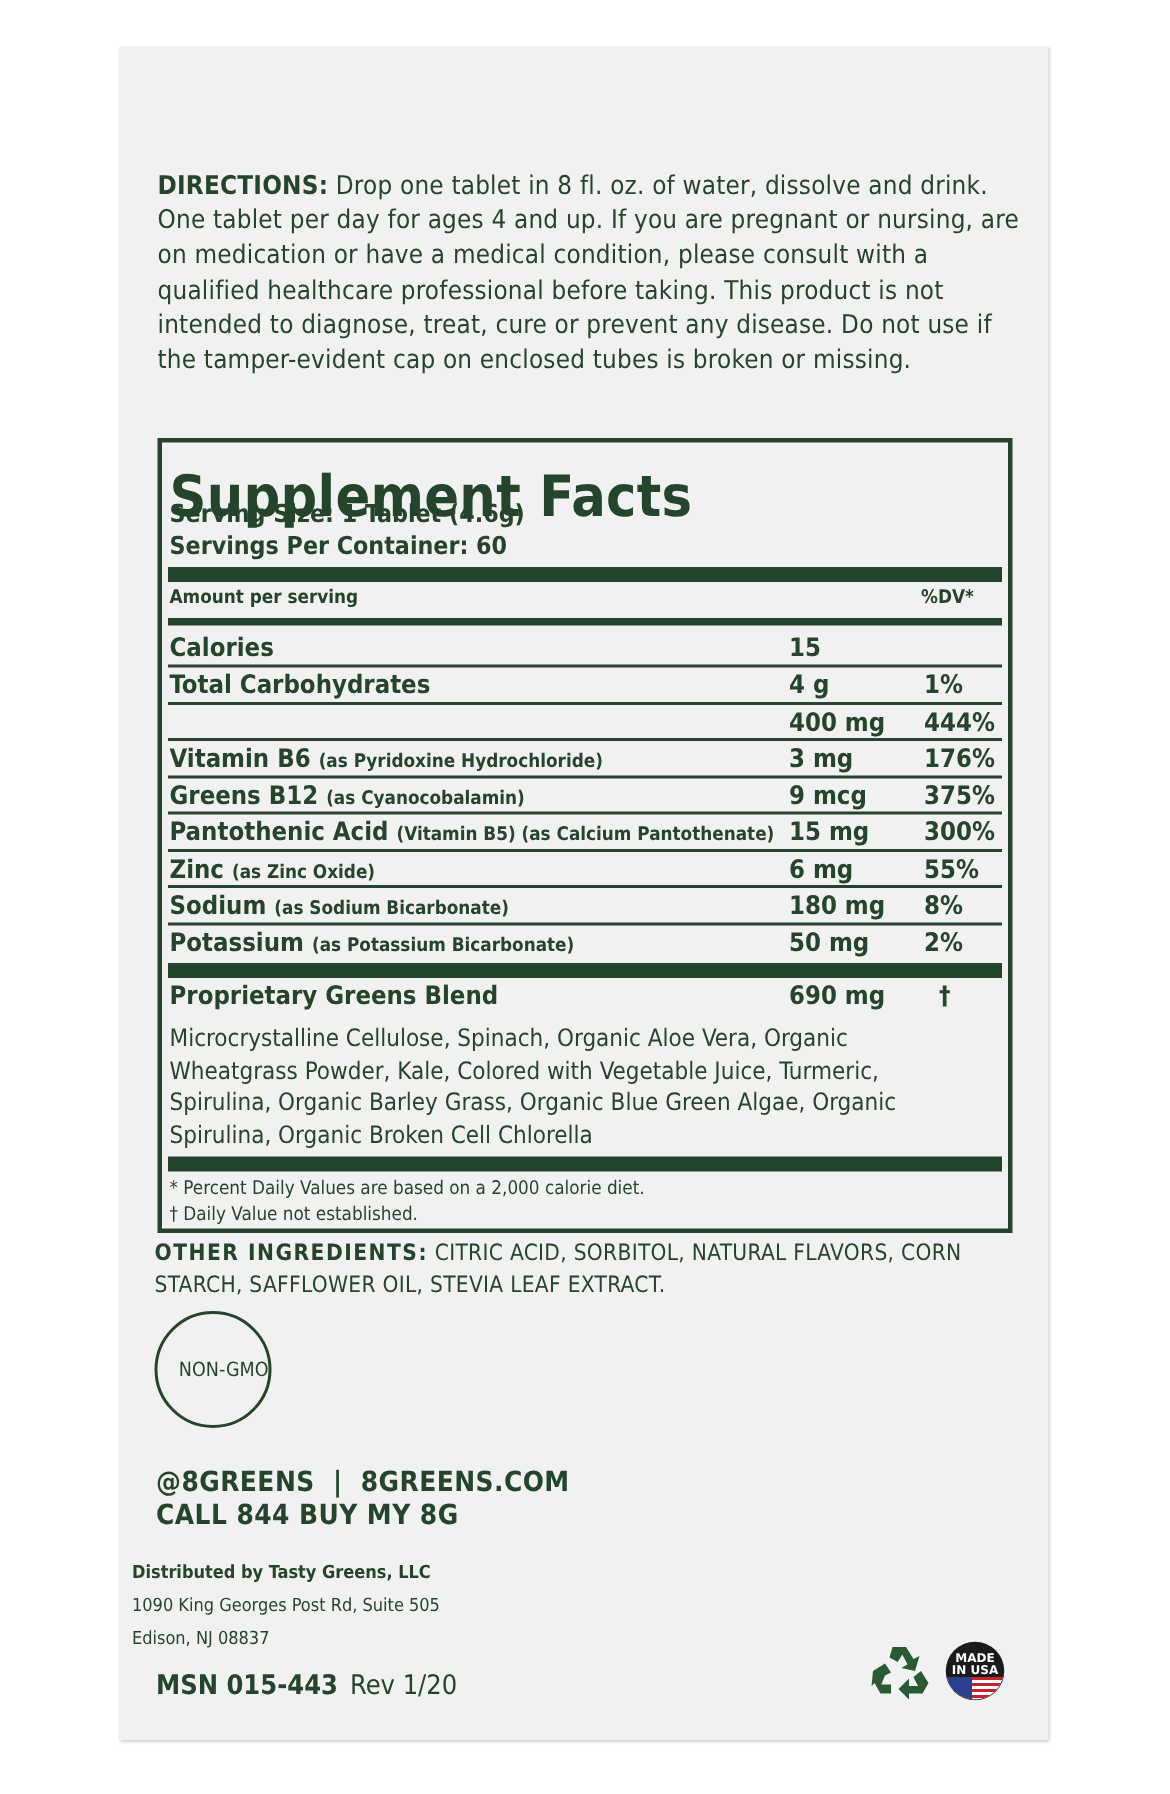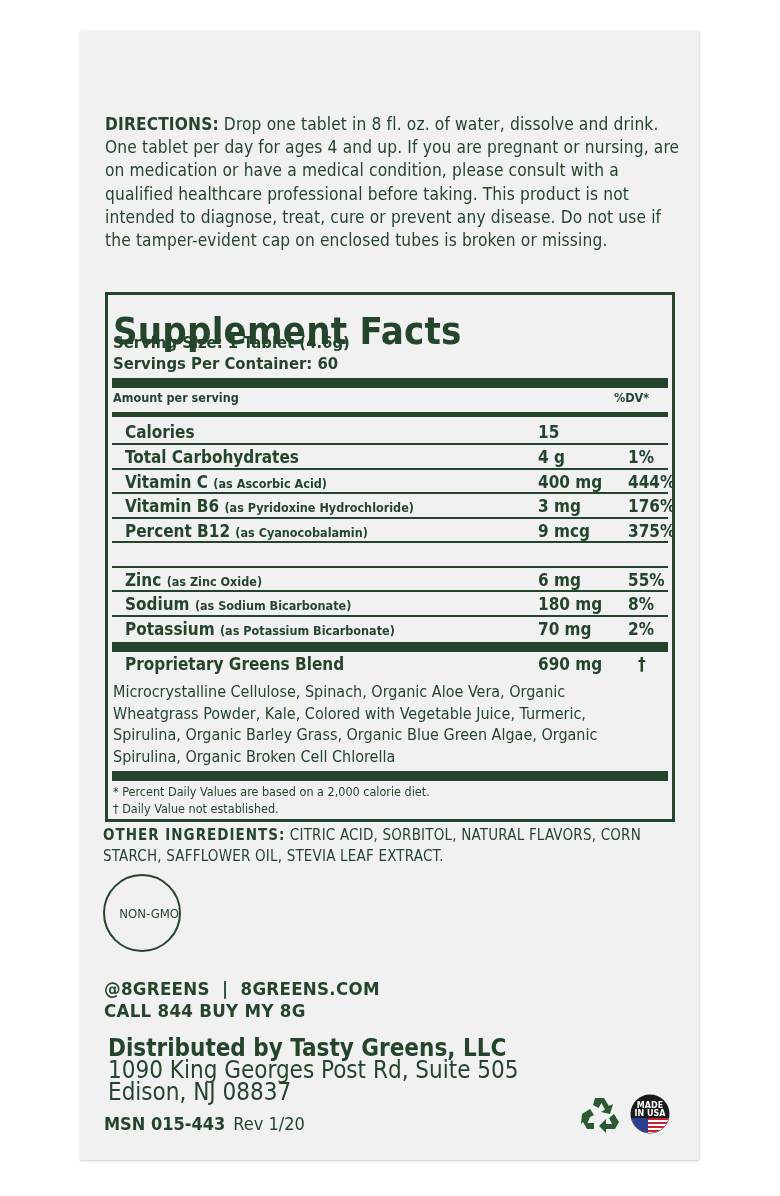--- a/index.html
+++ b/index.html
@@ -9,33 +9,33 @@
            box-shadow: 0 1px 2px rgba(0,0,0,0.18), 1px 0 2px rgba(0,0,0,0.08); }
   .directions { position:absolute; left:105px; top:113px; width:575px; font-size:17.2px; line-height:23.2px;
                 letter-spacing:0.15px; font-stretch:condensed; }
   .directions b { font-weight:bold; }
   .facts { position:absolute; left:105px; top:292px; width:564px; height:524px; border:3px solid #24452c; }
   .sf-title { position:absolute; left:5px; top:18px; font-size:38px; font-weight:bold; letter-spacing:0.2px; line-height:36px; }
   .sf-line { position:absolute; left:5px; font-size:16.5px; font-weight:bold; line-height:20px; }
   .bar { position:absolute; left:4px; right:4px; background:#24452c; }
   .thin { position:absolute; left:4px; right:4px; height:2px; background:#24452c; }
   .hdr { position:absolute; top:95px; font-size:12.5px; font-weight:bold; }
-  .row { position:absolute; left:5px; right:5px; height:24px; font-size:17px; line-height:24px;margin-left:12px; }
+  .row { position:absolute; left:5px; right:5px; height:24px; font-size:17px; line-height:24px; }
   .row .name { position:absolute; left:0; font-weight:bold; white-space:nowrap; }
   .row .name small { font-size:12.5px; font-weight:bold; }
   .row .amt { position:absolute; left:413px; font-weight:bold; }
   .row .dv { position:absolute; left:503px; font-weight:bold; }
   .blend-list { position:absolute; left:5px; top:386px; width:540px; font-size:16px; line-height:21.5px; }
   .foot { position:absolute; left:5px; font-size:12.5px; font-weight:normal; line-height:17px; }
   .other { position:absolute; left:103px; top:825px; width:580px; font-size:15px; line-height:21px; letter-spacing:0.2px; }
   .other b { font-weight:bold; letter-spacing:1px; }
   .nongmo { position:absolute; left:103px; top:874px; width:74px; height:74px; border:2px solid #24452c; border-radius:50%;
             display:flex; align-items:center; justify-content:flex-end; font-size:13px; }
   .contact { position:absolute; left:104px; top:978px; font-size:18.5px; font-weight:bold; line-height:22px; letter-spacing:0.3px; }
-  .dist { position:absolute; left:108px; top:1037px; font-size:24px; line-height:22px; }
+  .dist { position:absolute; left:88px; top:1037px; font-size:12px; line-height:22px; }
   .dist .b { font-weight:bold; }
   .msn { position:absolute; left:104px; top:1113px; font-size:18px; line-height:22px; font-weight:bold; }
   .msn span.rev { font-weight:normal; margin-left:8px; }
   .recycle { position:absolute; left:580px; top:1094px; width:42px; height:40px; }
   .usa { position:absolute; left:630px; top:1094px; width:40px; height:40px; }
 </style>
 </head>
 <body>
 
 <div class="panel"></div>
@@ -59,53 +59,57 @@
     <span class="dv"></span>
   </div>
   <div class="thin" style="top:148px"></div>
   <div class="row" style="top:150px">
     <span class="name">Total Carbohydrates</span>
     <span class="amt">4 g</span>
     <span class="dv">1%</span>
   </div>
   <div class="thin" style="top:173px"></div>
   <div class="row" style="top:175px">
-    <span class="name"><span>Vitamin C</span> <small>(as Ascorbic Acid)</small></span>
     <span class="amt">400 mg</span>
     <span class="dv">444%</span>
   </div>
   <div class="thin" style="top:197px"></div>
   <div class="row" style="top:199px">
     <span class="name"><span>Vitamin B6</span> <small>(as Pyridoxine Hydrochloride)</small></span>
     <span class="amt">3 mg</span>
     <span class="dv">176%</span>
   </div>
   <div class="thin" style="top:222px"></div>
   <div class="row" style="top:224px">
-    <span class="name"><span>Percent B12</span> <small>(as Cyanocobalamin)</small></span>
+    <span class="name"><span>Greens B12</span> <small>(as Cyanocobalamin)</small></span>
     <span class="amt">9 mcg</span>
     <span class="dv">375%</span>
   </div>
   <div class="thin" style="top:246px"></div>
+  <div class="row" style="top:248px">
+    <span class="name"><span>Pantothenic Acid</span> <small>(Vitamin B5) (as Calcium Pantothenate)</small></span>
+    <span class="amt">15 mg</span>
+    <span class="dv">300%</span>
+  </div>
   <div class="thin" style="top:271px"></div>
   <div class="row" style="top:273px">
     <span class="name"><span>Zinc</span> <small>(as Zinc Oxide)</small></span>
     <span class="amt">6 mg</span>
     <span class="dv">55%</span>
   </div>
   <div class="thin" style="top:295px"></div>
   <div class="row" style="top:297px">
     <span class="name"><span>Sodium</span> <small>(as Sodium Bicarbonate)</small></span>
     <span class="amt">180 mg</span>
     <span class="dv">8%</span>
   </div>
   <div class="thin" style="top:320px"></div>
   <div class="row" style="top:322px">
     <span class="name"><span>Potassium</span> <small>(as Potassium Bicarbonate)</small></span>
-    <span class="amt">70 mg</span>
+    <span class="amt">50 mg</span>
     <span class="dv">2%</span>
   </div>
   <div class="bar" style="top:347px;height:10px"></div>
 
   <div class="row" style="top:357px">
     <span class="name">Proprietary Greens Blend</span>
     <span class="amt">690 mg</span>
     <span class="dv" style="left:513px">†</span>
   </div>
   <div class="blend-list">Microcrystalline Cellulose, Spinach, Organic Aloe Vera, Organic Wheatgrass Powder, Kale, Colored with Vegetable Juice, Turmeric, Spirulina, Organic Barley Grass, Organic Blue Green Algae, Organic Spirulina, Organic Broken Cell Chlorella</div>

